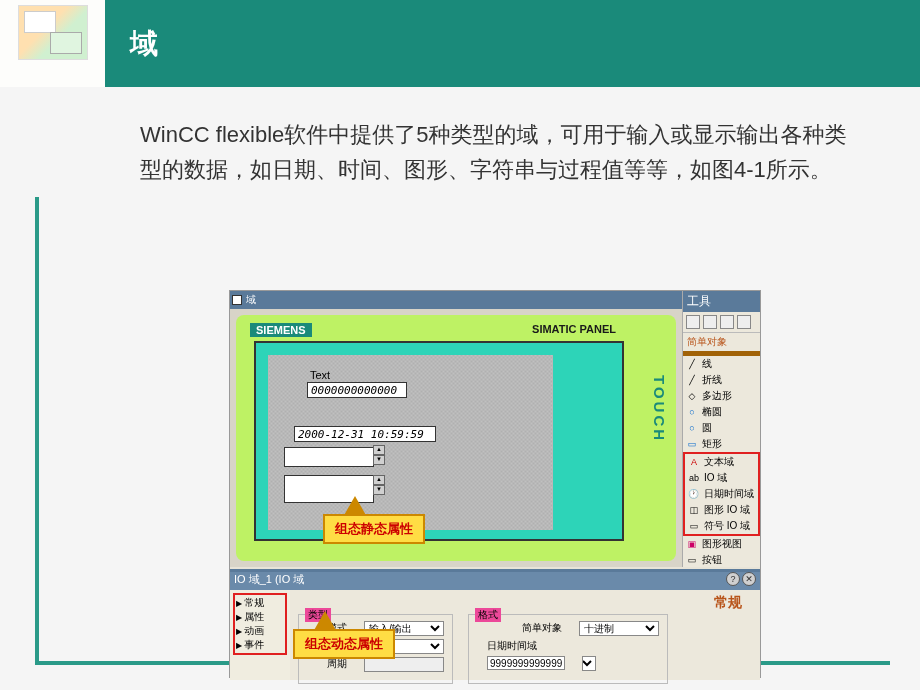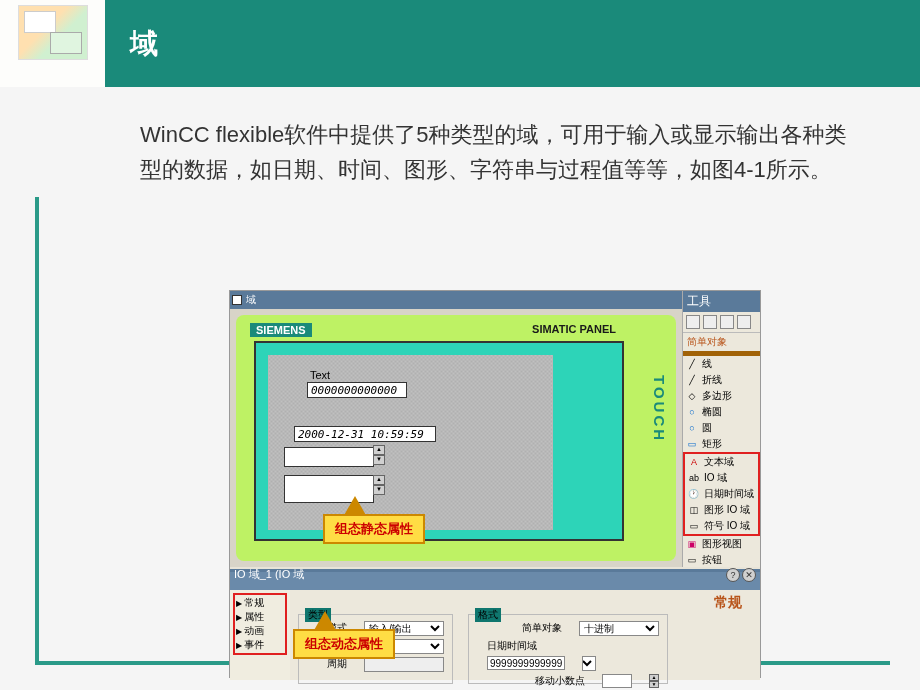--- a/index.html
+++ b/index.html
@@ -57,33 +57,33 @@
     .callout1 { top: 223px; left: 93px; }
     .callout2 { top: 338px; left: 63px; }
     .callout-arrow { position: absolute; width: 0; height: 0; }
     .ca1 { top: 208px; left: 115px; border-left: 10px solid transparent; border-right: 10px solid transparent; border-bottom: 18px solid #ffdd44; }
     .ca1b { top: 205px; left: 113px; border-left: 12px solid transparent; border-right: 12px solid transparent; border-bottom: 21px solid #cc8800; z-index: 9; }
     .ca2 { top: 323px; left: 85px; border-left: 10px solid transparent; border-right: 10px solid transparent; border-bottom: 18px solid #ffdd44; }
     .ca2b { top: 320px; left: 83px; border-left: 12px solid transparent; border-right: 12px solid transparent; border-bottom: 21px solid #cc8800; z-index: 9; }
     
     
     .props { position: absolute; left: 0; top: 278px; width: 530px; height: 108px; background: #e8e4d8; border-top: 3px solid #5a7a9a; }
-    .props-hdr { display: flex; justify-content: space-between; align-items: flex-end; height: 18px; background: #6a8aaa; padding: 8px 4px; font-size: 11px; color: #fff; }
+    .props-hdr { display: flex; justify-content: space-between; align-items: flex-start; height: 18px; background: #6a8aaa; padding: 0 4px; font-size: 11px; color: #fff; }
     .props-hdr-btns { display: flex; gap: 2px; }
     .phb { width: 14px; height: 14px; background: #d0d0d0; border: 1px solid #555; border-radius: 7px; font-size: 9px; display: flex; align-items: center; justify-content: center; cursor: pointer; color: #333; }
     .props-body { display: flex; height: 90px; }
     .props-tree { width: 60px; padding: 3px; font-size: 10px; background: #f0ede0; }
     .tree-box { border: 2px solid #e02020; padding: 1px; }
     .tree-item { display: flex; align-items: center; gap: 2px; cursor: pointer; }
     .tree-arrow { font-size: 8px; }
     .props-main { flex: 1; background: #ece8dc; padding: 4px 8px; position: relative; }
     .props-title { text-align: right; color: #b8541a; font-size: 14px; font-weight: bold; margin-bottom: 2px; padding-right: 10px; }
     .props-cols { display: flex; gap: 15px; }
     .fieldset { border: 1px solid #bbb; padding: 6px 8px 4px; font-size: 10px; position: relative; }
-    .fs-legend { position: absolute; top: -7px; left: 6px; background: #0f766e; padding: 0 3px; font-size: 10px; }
+    .fs-legend { position: absolute; top: -7px; left: 6px; background: #ec4899; padding: 0 3px; font-size: 10px; }
     .fs-row { display: flex; align-items: flex-start; gap: 17px; margin-bottom: 3px; justify-content: flex-end; }
     .fs-lbl { font-size: 10px; }
     .fs-sel { width: 80px; height: 15px; font-size: 10px; border: 1px solid #888; background: #fff; }
     .fs-inp { width: 78px; height: 14px; font-size: 10px; border: 1px solid #888; background: #fff; padding: 0 2px; }
     .fs1 { width: 155px; height: 70px; }
     .fs2 { width: 200px; height: 70px; }
     .spinner-sm { display: flex; flex-direction: column; }
     .spin-sm { width: 10px; height: 7px; background: #d0d0d0; border: 1px solid #666; font-size: 5px; line-height: 5px; text-align: center; }
   </style>
 </head>
@@ -281,28 +281,20 @@
                 <span class="fs-lbl">简单对象</span>
                 <select class="fs-sel"><option>十进制</option></select>
               </div>
               <div class="fs-row" style="justify-content:flex-start;margin-left:10px">
                 <span class="fs-lbl">日期时间域</span>
               </div>
               <div class="fs-row" style="justify-content:flex-start;margin-left:10px">
                 <input class="fs-inp" value="9999999999999" style="">
                 <select class="fs-sel" style="width:14px"></select>
               </div>
-              <div class="fs-row">
-                <span class="fs-lbl">移动小数点</span>
-                <input class="fs-inp" style="width: 30px;">
-                <div class="spinner-sm">
-                    <div class="spin-sm">▲</div>
-                    <div class="spin-sm">▼</div>
-                  </div>
-              </div>
 
             </div>
           </div>
         </div>
       </div>
     </div>
   </div>
 </div>
 
 </body></html>

